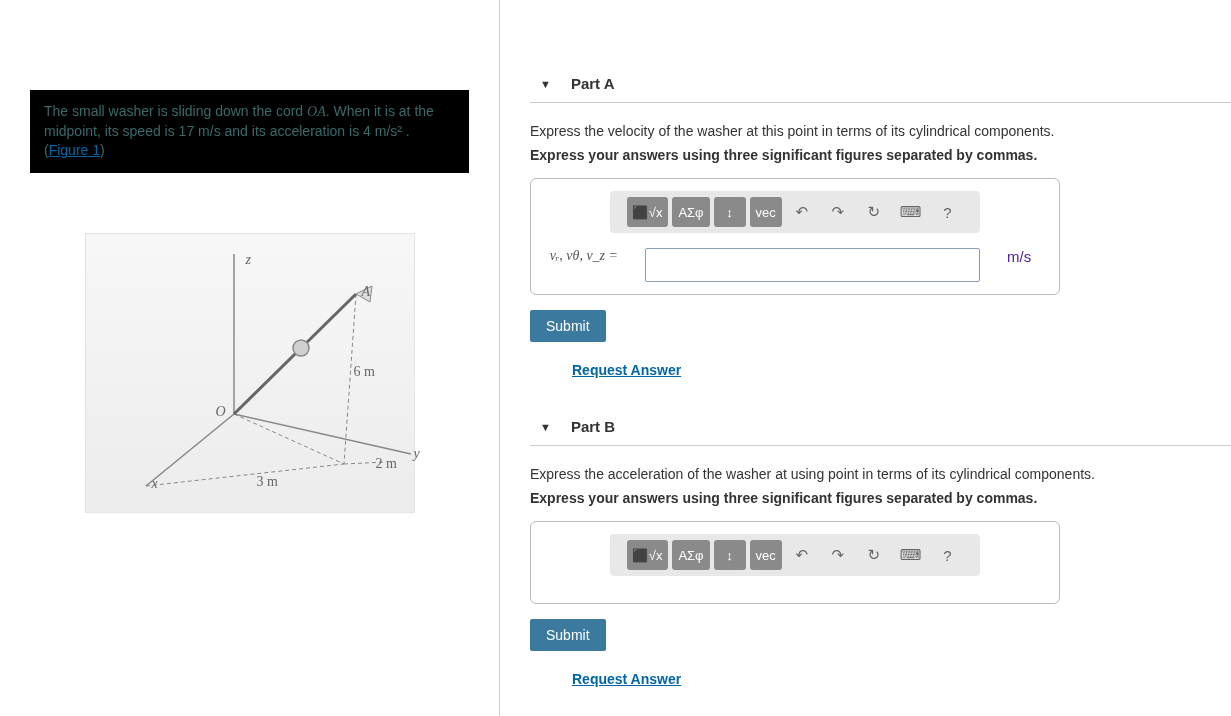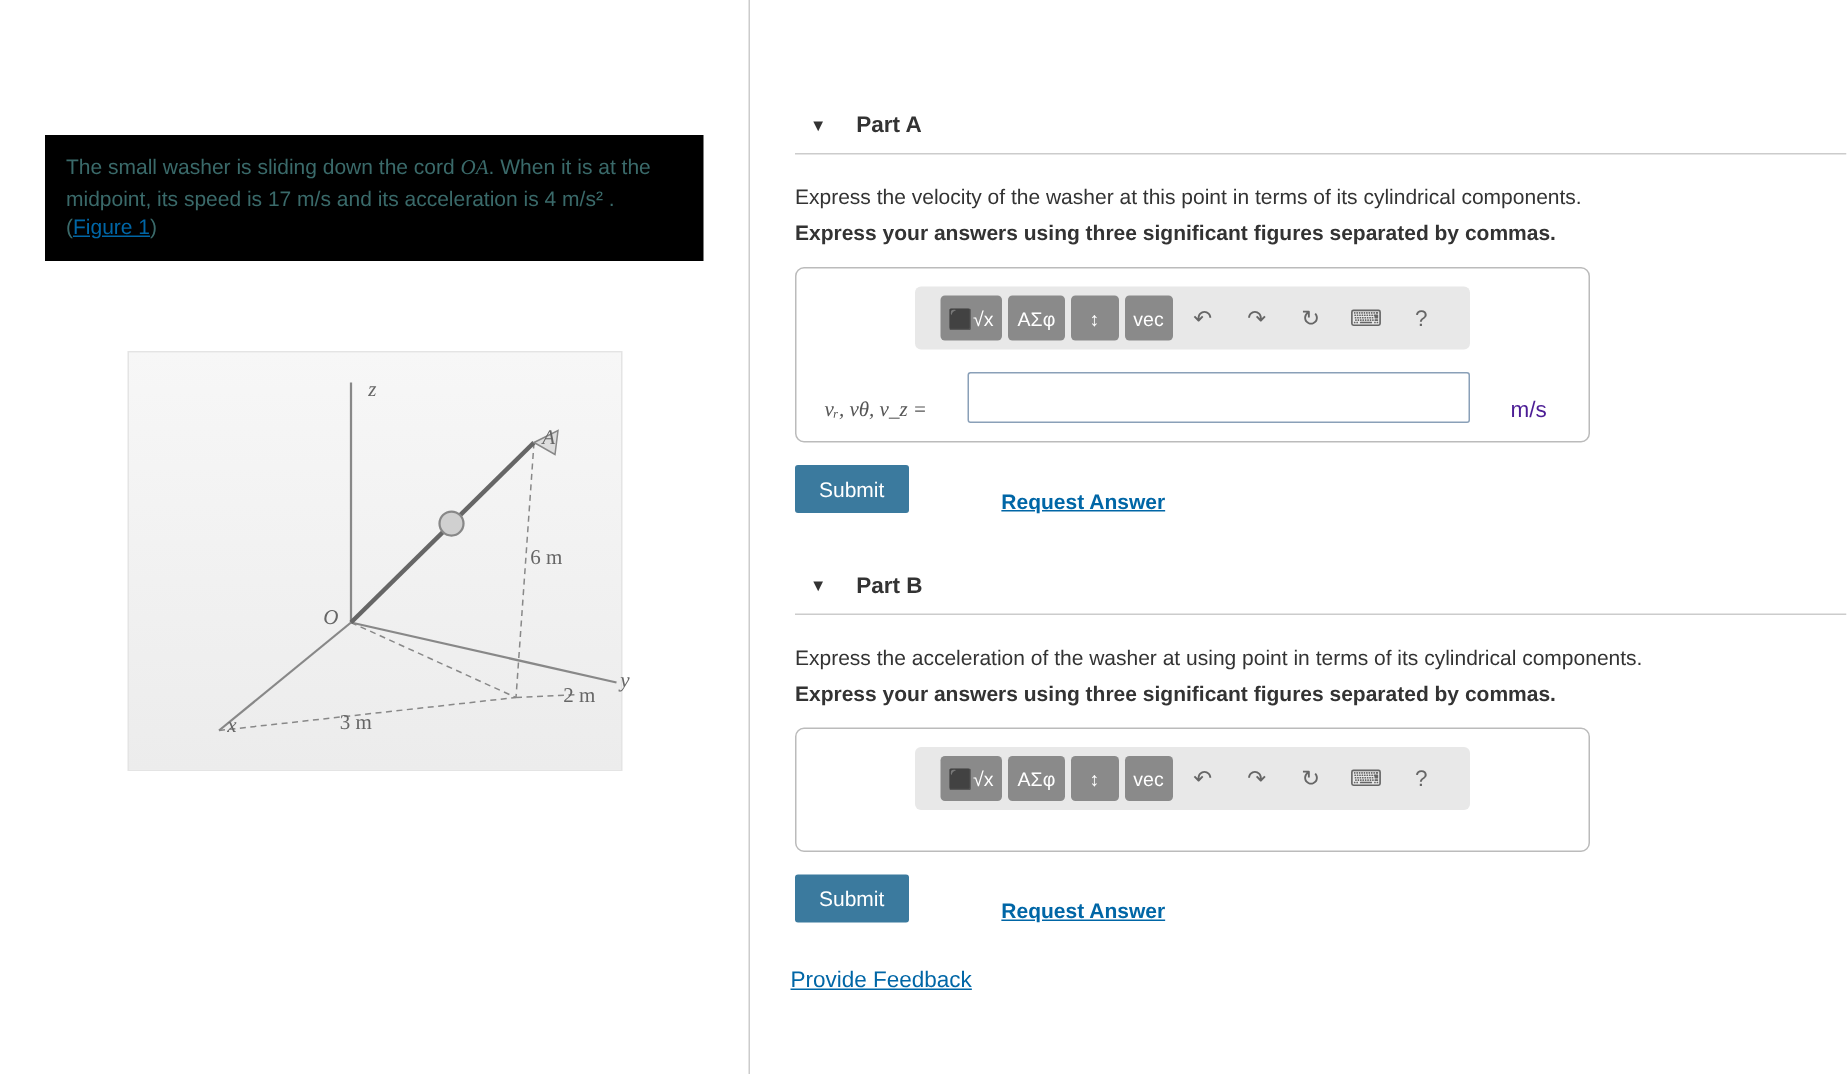--- a/index.html
+++ b/index.html
@@ -43,21 +43,21 @@
     position: relative;
     border: 1px solid #e4e4e4;
   }
   .fig-label { position: absolute; font-size: 14px; font-style: italic; color: #666; font-family: Georgia, serif; }
   .lbl-z { top: 18px; left: 160px; }
   .lbl-A { top: 50px; left: 276px; }
   .lbl-6m { top: 130px; left: 268px; font-style: normal; }
   .lbl-O { top: 170px; left: 130px; }
   .lbl-y { top: 212px; left: 328px; }
   .lbl-2m { top: 222px; left: 290px; font-style: normal; font-family: Liberation Serif, serif; }
-  .lbl-3m { top: 240px; left: 141px; font-style: normal; }
+  .lbl-3m { top: 240px; left: 171px; font-style: normal; }
   .lbl-x { top: 242px; left: 66px; }
 
   .fig-svg { position: absolute; top: 0; left: 0; }
 
   .part-header {
     display: flex;
     align-items: center;
     padding: 10px 0;
     border-bottom: 1px solid #ccc;
     margin-top: 30px;
@@ -94,32 +94,32 @@
     height: 30px;
     min-width: 32px;
     padding: 0 6px;
     font-size: 13px;
     display: inline-flex;
     align-items: center;
     justify-content: center;
     cursor: pointer;
   }
   .tb-btn.light { background: transparent; color: #666; font-size: 15px; }
-  .input-row { display: flex; align-items: flex-end; gap: 27px; }
+  .input-row { display: flex; align-items: flex-start; gap: 27px; }
   .var-label { font-style: italic; font-family: Georgia, serif; font-size: 14px; width: 75px; text-align: right; color: #555;}
   .answer-input {
     flex: 1;
     height: 34px;
     border: 1px solid #8aa0b8;
     border-radius: 2px;
     padding: 4px 8px;
     font-size: 14px;
   }
   .unit-label { font-family: Liberation Sans, sans-serif; font-size: 15px; color: #4c1d95; width: 40px;}
-  .submit-row { margin-top: 15px; display: flex; align-items: flex-end; gap: 20px; }
+  .submit-row { margin-top: 15px; display: flex; align-items: flex-start; gap: 20px; flex-direction: column; }
   .submit-btn {
     background: #3b7a9e;
     color: #fff;
     border: none;
     padding: 8px 16px;
     font-size: 14px;
     cursor: pointer;
     border-radius: 2px;
   }
   .request-link { color: #0066a6; text-decoration: underline; font-size: 14px; cursor: pointer; font-weight: bold; padding-left: 42px;}

